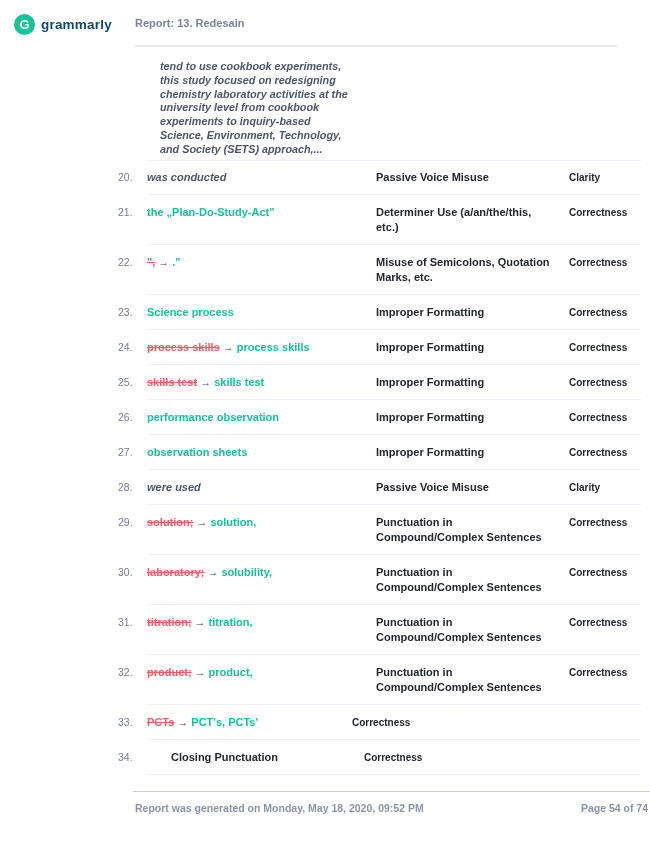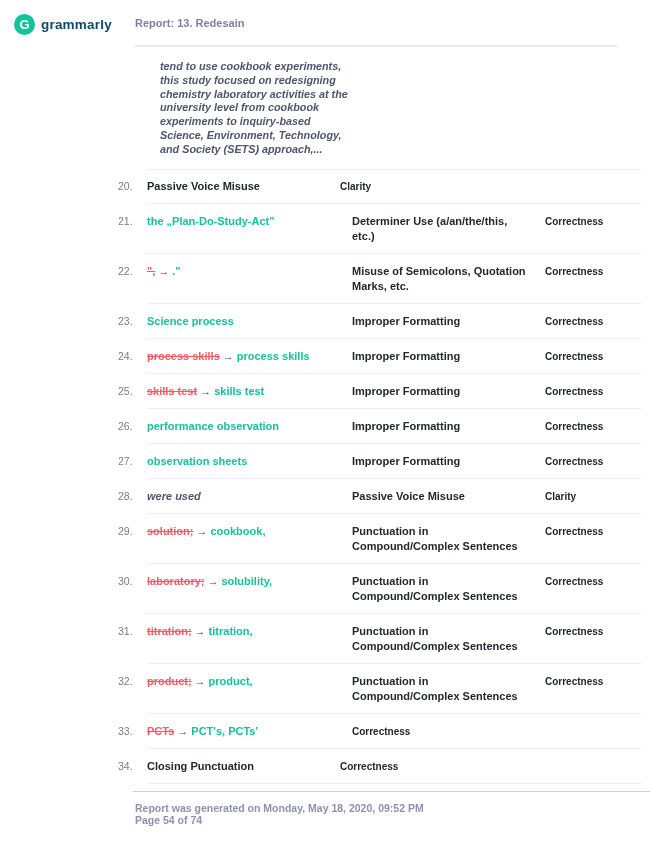--- a/index.html
+++ b/index.html
@@ -19,41 +19,41 @@
   .header-rule{position:absolute;left:135px;top:45px;width:482px;height:2px;background:#e7e9f4;}
 
   
   .excerpt{
     position:absolute;left:160px;top:60px;width:240px;
     font-style:italic;font-weight:bold;font-size:10.8px;line-height:13.8px;
     color:#4c566b;white-space:pre-line;
   }
 
   
-  .table{position:absolute;left:118px;top:169px;width:523px;}
+  .table{position:absolute;left:118px;top:160px;width:523px;}
   .table::before{content:'';position:absolute;left:29px;right:0;top:0;height:1px;background:#eceef5;}
   .row{display:flex;position:relative;padding:10px 0;}
   .row::after{content:'';position:absolute;left:29px;right:0;bottom:0;height:1px;background:#eceef5;}
   .num{width:29px;font-size:10.5px;color:#747e95;line-height:15px;flex:none;}
   .phrase{width:205px;font-size:11px;line-height:15px;padding-right:8px;box-sizing:border-box;flex:none;}
   .category{
     width:193px;font-size:11px;line-height:15px;font-weight:bold;color:#23272e;
-    white-space:pre-line;padding-right:12px;box-sizing:border-box;flex:none;
+    white-space:pre-line;padding-right:12px;box-sizing:border-box;flex:none;margin-left:24px;
   }
   .severity{flex:1;font-size:10px;line-height:15px;font-weight:bold;color:#23272e;}
   .ins{color:#15c39a;font-weight:bold;}
   .del{color:#f25c66;font-weight:bold;text-decoration:line-through;}
   .arrow{color:#3f4960;font-weight:normal;padding:0 3px;}
   .plain{color:#4c566b;font-style:italic;font-weight:bold;}
 
   
   .footer-rule{position:absolute;left:133px;top:791px;width:517px;height:1px;background:#c9cfdd;}
   .footer{
     position:absolute;left:135px;top:802px;width:513px;display:flex;
-    justify-content:space-between;font-size:10.5px;font-weight:bold;color:#8b93ac;flex-direction:column;
+    justify-content:space-between;font-size:10.5px;font-weight:bold;color:#8b93ac;
   }
 </style>
 </head>
 <body>
 
 <div class="header">
   <div class="logo-circle">G</div>
   <div class="brand">grammarly</div>
 </div>
 <div class="report-label">Report: 13. Redesain</div>
@@ -63,20 +63,21 @@
 this study focused on redesigning
 chemistry laboratory activities at the
 university level from cookbook
 experiments to inquiry-based
 Science, Environment, Technology,
 and Society (SETS) approach,...</div>
 
 <div class="table">
     <div class="row">
       <div class="num">20.</div>
+      <div class="phrase"><span class="plain">was conducted</span></div>
       <div class="category">Passive Voice Misuse</div>
       <div class="severity">Clarity</div>
     </div>
     <div class="row">
       <div class="num">21.</div>
       <div class="phrase"><span class="ins">the „Plan-Do-Study-Act"</span></div>
       <div class="category">Determiner Use (a/an/the/this,
 etc.)</div>
       <div class="severity">Correctness</div>
     </div>
@@ -118,21 +119,21 @@
       <div class="severity">Correctness</div>
     </div>
     <div class="row">
       <div class="num">28.</div>
       <div class="phrase"><span class="plain">were used</span></div>
       <div class="category">Passive Voice Misuse</div>
       <div class="severity">Clarity</div>
     </div>
     <div class="row">
       <div class="num">29.</div>
-      <div class="phrase"><span class="del">solution;</span><span class="arrow">→</span><span class="ins">cookbook,</span></div>
+      <div class="phrase"><span class="del">solution;</span><span class="arrow">→</span><span class="ins">solution,</span></div>
       <div class="category">Punctuation in
 Compound/Complex Sentences</div>
       <div class="severity">Correctness</div>
     </div>
     <div class="row">
       <div class="num">30.</div>
       <div class="phrase"><span class="del">laboratory;</span><span class="arrow">→</span><span class="ins">solubility,</span></div>
       <div class="category">Punctuation in
 Compound/Complex Sentences</div>
       <div class="severity">Correctness</div>

